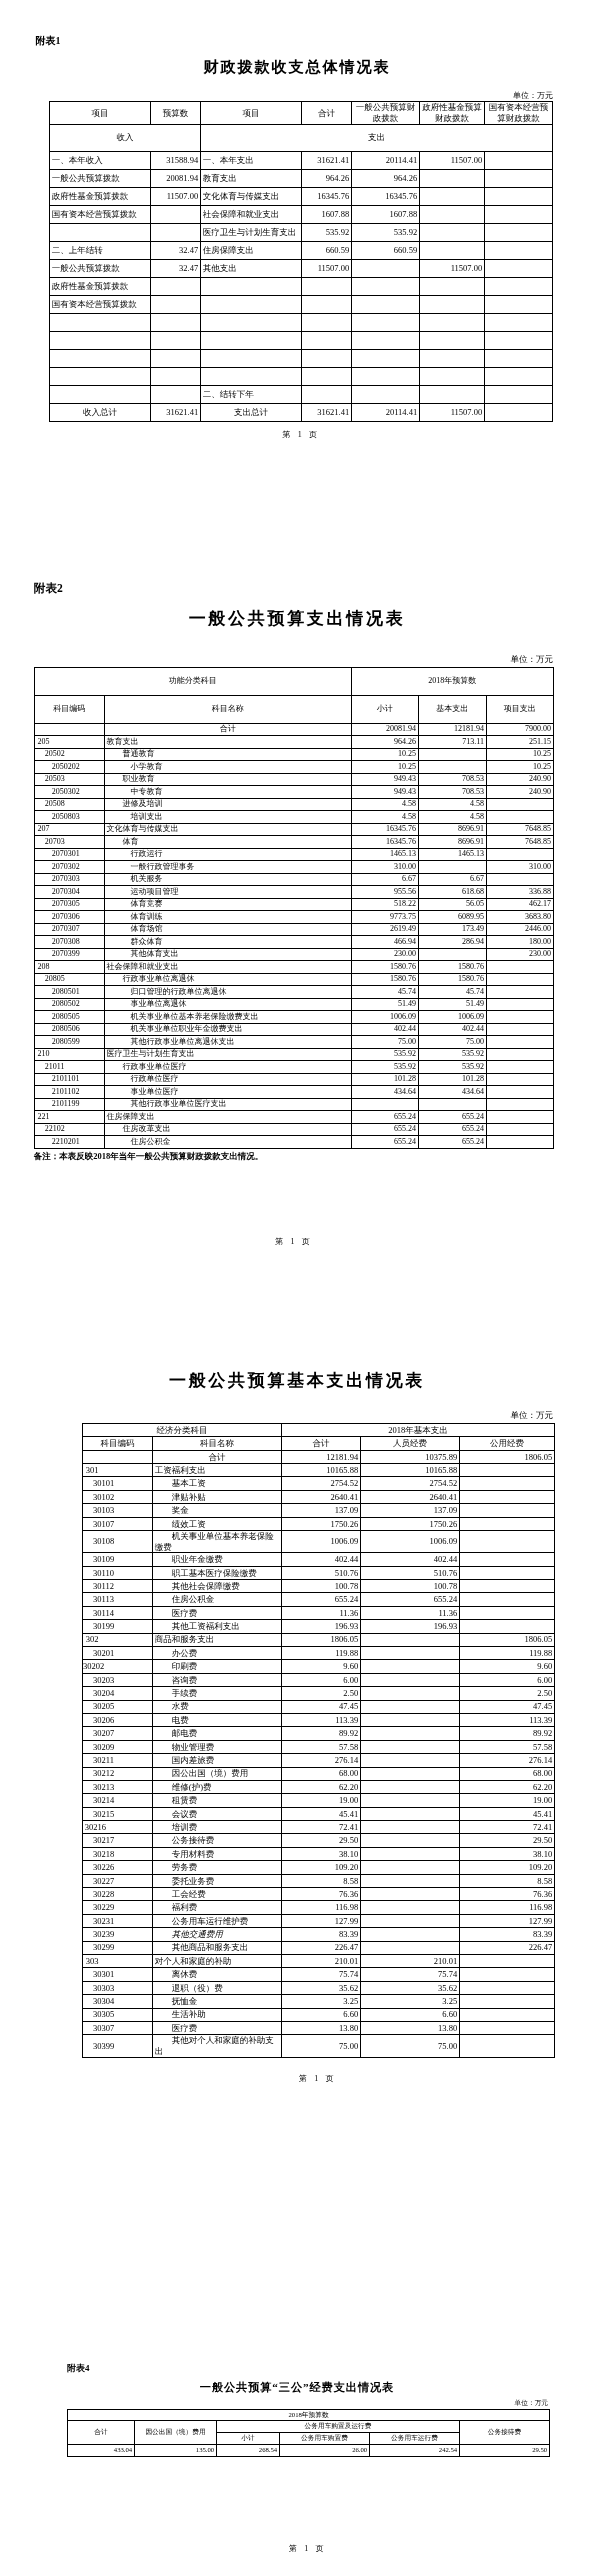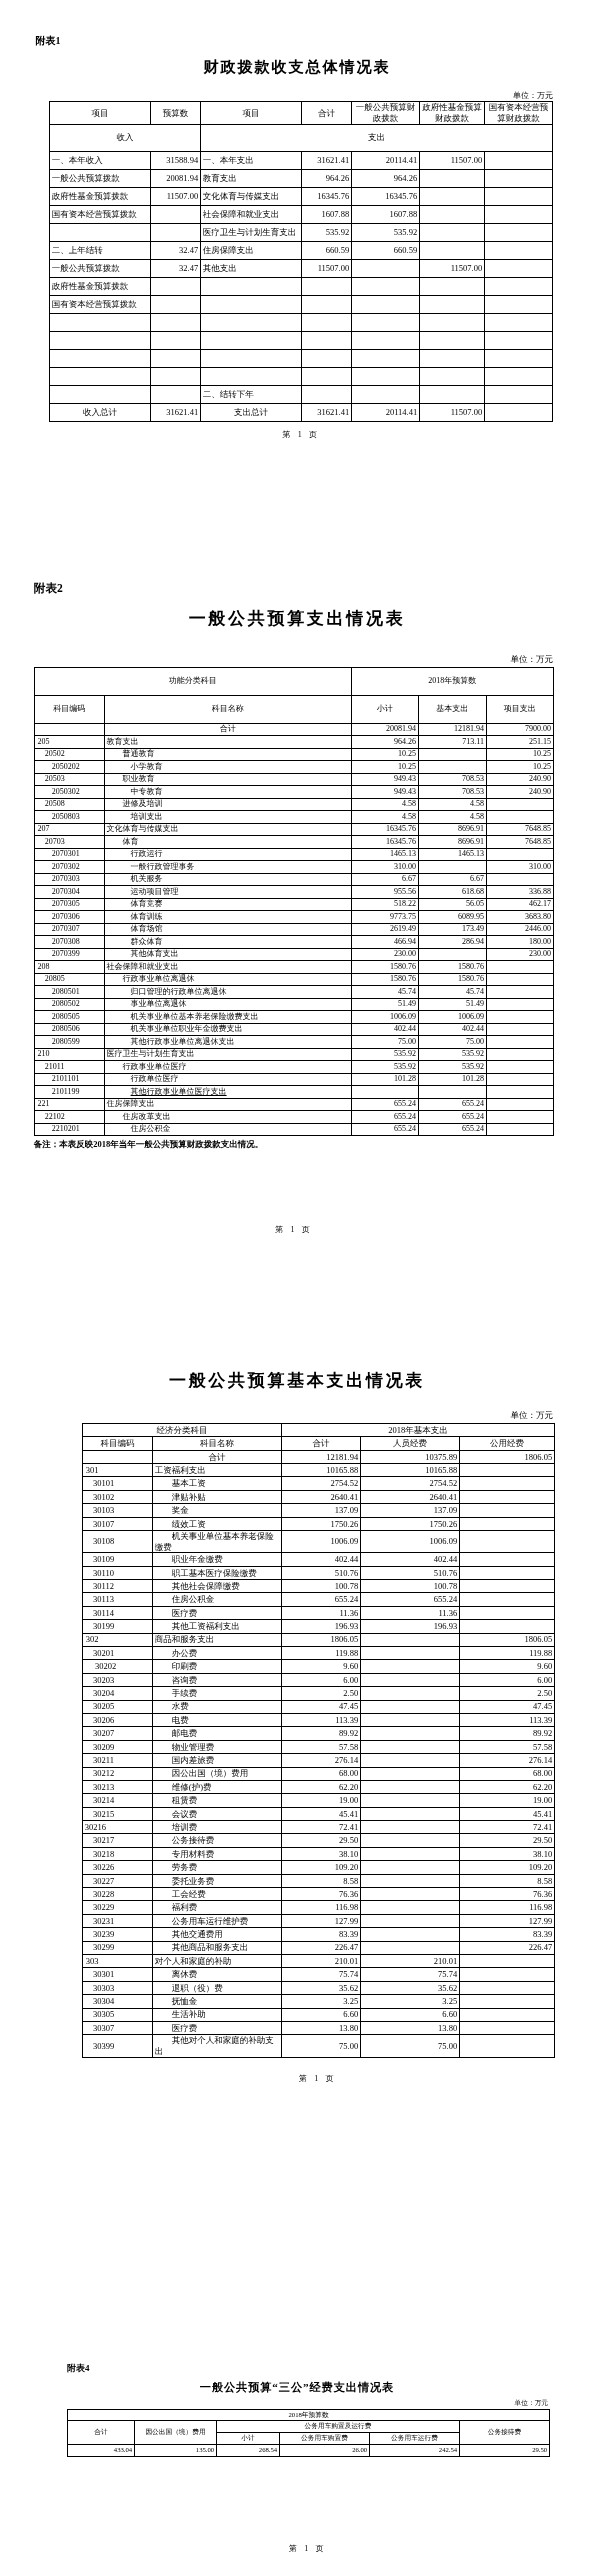--- a/index.html
+++ b/index.html
@@ -452,22 +452,29 @@
             <td class="num"></td>
           </tr>
           <tr>
             <td class="code" style="padding-left: 17px;">2101101</td>
             <td class="name" style="text-indent: 3em;">行政单位医疗</td>
             <td class="num">101.28</td>
             <td class="num">101.28</td>
             <td class="num"></td>
           </tr>
           <tr>
+            <td class="code" style="padding-left: 17px;">2101102</td>
+            <td class="name" style="text-indent: 3em;">事业单位医疗</td>
+            <td class="num">434.64</td>
+            <td class="num">434.64</td>
+            <td class="num"></td>
+          </tr>
+          <tr>
             <td class="code" style="padding-left: 17px;">2101199</td>
-            <td class="name" style="text-indent: 3em; text-decoration: underline;">其他行政事业单位医疗支出</td>
+            <td class="name" style="text-indent: 3em;">其他行政事业单位医疗支出</td>
             <td class="num"></td>
             <td class="num"></td>
             <td class="num"></td>
           </tr>
           <tr>
             <td class="code" style="padding-left: 2.7px;">221</td>
             <td class="name" style="text-indent: 0em;">住房保障支出</td>
             <td class="num">655.24</td>
             <td class="num">655.24</td>
             <td class="num"></td>
@@ -616,21 +623,21 @@
             <td class="num">1806.05</td>
           </tr>
           <tr>
             <td class="code" style="padding-left: 10px;">30201</td>
             <td class="name" style="text-indent: 2em;">办公费</td>
             <td class="num">119.88</td>
             <td class="num"></td>
             <td class="num">119.88</td>
           </tr>
           <tr>
-            <td class="code" style="padding-left: 12px;">30202</td>
+            <td class="code" style="padding-left: 0;">30202</td>
             <td class="name" style="text-indent: 2em;">印刷费</td>
             <td class="num">9.60</td>
             <td class="num"></td>
             <td class="num">9.60</td>
           </tr>
           <tr>
             <td class="code" style="padding-left: 10px;">30203</td>
             <td class="name" style="text-indent: 2em;">咨询费</td>
             <td class="num">6.00</td>
             <td class="num"></td>
@@ -757,21 +764,21 @@
           </tr>
           <tr>
             <td class="code" style="padding-left: 10px;">30231</td>
             <td class="name" style="text-indent: 2em;">公务用车运行维护费</td>
             <td class="num">127.99</td>
             <td class="num"></td>
             <td class="num">127.99</td>
           </tr>
           <tr>
             <td class="code" style="padding-left: 10px;">30239</td>
-            <td class="name" style="text-indent: 2em;">其他交通费用</td>
+            <td class="name" style="text-indent: 2em; font-style: italic;">其他交通费用</td>
             <td class="num">83.39</td>
             <td class="num"></td>
             <td class="num">83.39</td>
           </tr>
           <tr>
             <td class="code" style="padding-left: 10px;">30299</td>
             <td class="name" style="text-indent: 2em;">其他商品和服务支出</td>
             <td class="num">226.47</td>
             <td class="num"></td>
             <td class="num">226.47</td>

